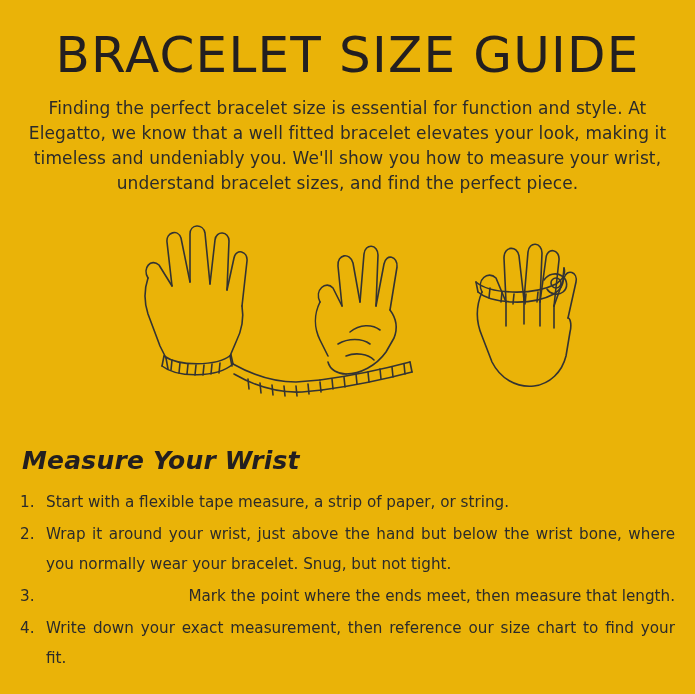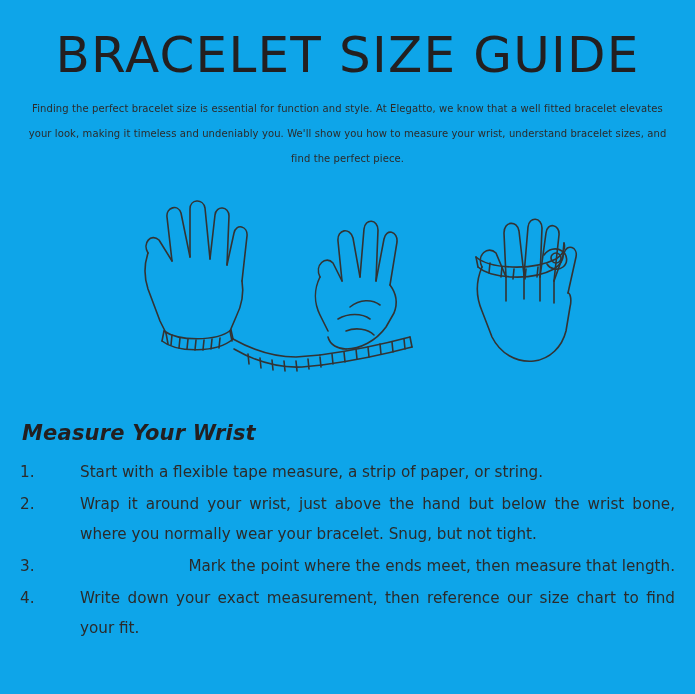--- a/index.html
+++ b/index.html
@@ -13,49 +13,49 @@
     font-family: "DejaVu Sans", sans-serif;
     color: #231f20;
     overflow: hidden;
   }
   .page {
     width: 695px;
     height: 694px;
     position: relative;
     box-sizing: border-box;
     padding: 22px 20px 0 20px;
-    background: #0ea5e9;
+    background: #eab308;
   }
   .title {
     font-family: "DejaVu Sans", sans-serif;
     font-weight: 400;
     font-size: 50px;
     line-height: 54px;
     letter-spacing: 1.2px;
     text-align: center;
     color: #231f20;
     margin: 6px 0 14px 0;
     white-space: nowrap;
   }
   .intro {
-    font-size: 10px;
+    font-size: 17px;
     line-height: 25px;
     text-align: center;
     color: #2b2b2b;
     margin: 0 8px 8px 8px;
     letter-spacing: 0.1px;
   }
   .illustration {
     width: 100%;
     height: 232px;
     margin-top: 10px;
     display: block;
   }
   .section-title {
-    font-size: 21px;
+    font-size: 25px;
     font-weight: 700;
     font-style: italic;
     color: #231f20;
     margin: 8px 0 12px 2px;
     letter-spacing: 0.2px;
   }
   ol.steps {
     list-style: none;
     margin: 0;
     padding: 0;
@@ -74,21 +74,20 @@
     top: 0;
     width: 22px;
     text-align: left;
     font-size: 15.2px;
     color: #2b2b2b;
   }
   ol.steps li .txt {
     display: block;
     text-align: justify;
     text-justify: inter-word;
-    margin-left: 34px;
   }
   ol.steps li.no-justify .txt {
     text-align: right;
   }
 </style>
 </head>
 <body>
 
 <div class="page">
 

